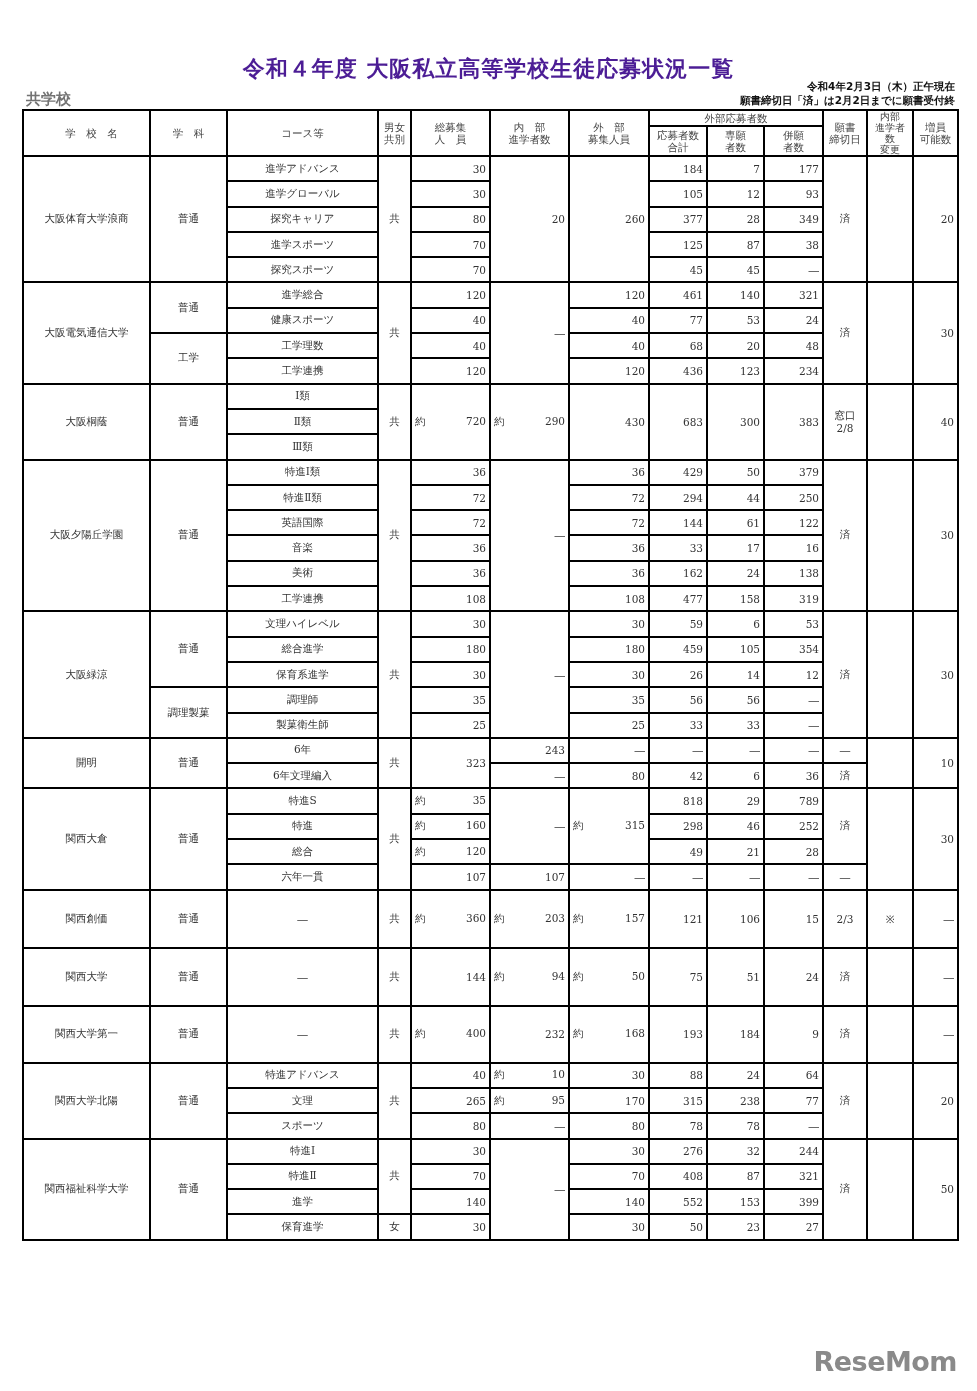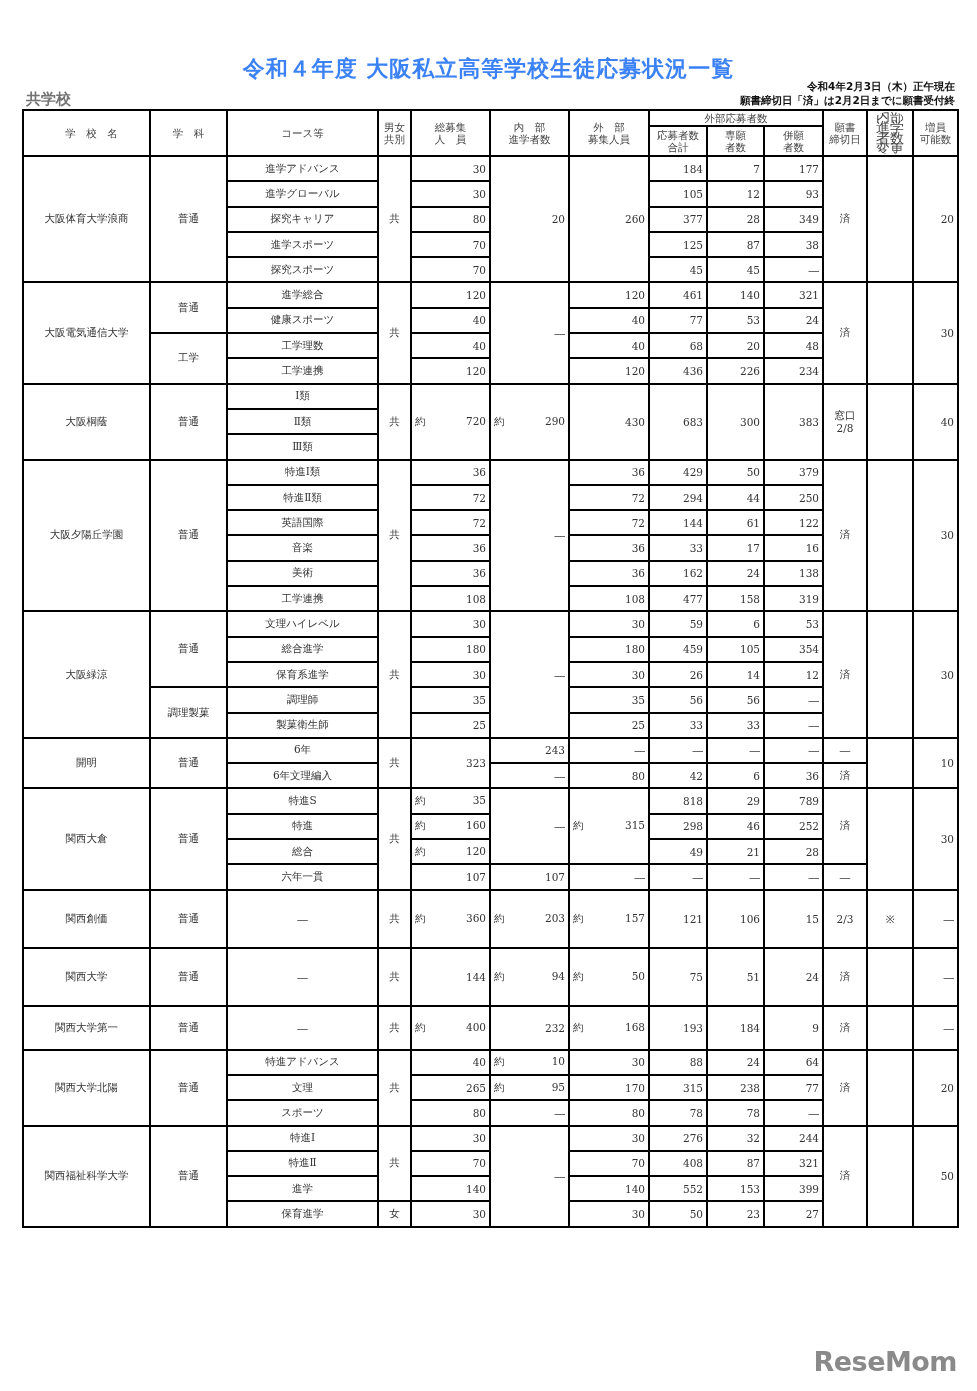--- a/index.html
+++ b/index.html
@@ -1,17 +1,17 @@
 <!DOCTYPE html>
 <html><head>
 <meta charset="utf-8">
 <style>
   html,body{margin:0;padding:0;background:#fff;}
   body{width:977px;height:1391px;position:relative;overflow:hidden;font-family:"DejaVu Serif","Liberation Serif",serif;color:#222;}
-  .title{position:absolute;left:0;right:0;top:54px;text-align:center;font-family:"DejaVu Sans","Liberation Sans",sans-serif;font-size:22px;font-weight:bold;letter-spacing:1px;color:#3b82f6;}
+  .title{position:absolute;left:0;right:0;top:54px;text-align:center;font-family:"DejaVu Sans","Liberation Sans",sans-serif;font-size:22px;font-weight:bold;letter-spacing:1px;color:#4c1d95;}
   .subtitle{position:absolute;left:26px;top:90px;font-family:"DejaVu Sans","Liberation Sans",sans-serif;font-size:15px;font-weight:bold;color:#737373;}
   .note{position:absolute;right:22px;font-family:"DejaVu Sans","Liberation Sans",sans-serif;font-size:10.5px;font-weight:bold;color:#111;white-space:nowrap;}
   .note1{top:80px;} .note2{top:94px;}
   table{position:absolute;left:22px;top:109px;border-collapse:collapse;table-layout:fixed;width:935px;}
   td,th{border:2px solid #000;padding:0 3px;font-size:10.5px;font-weight:normal;color:#333;white-space:nowrap;overflow:hidden;}
   th{text-align:center;line-height:12px;color:#444;}
   td.c{text-align:center;}
   td.r{text-align:right;}
   td.ap{text-align:right;}
   td.ap .pre{float:left;}
@@ -51,21 +51,21 @@
 共別</th>
       <th rowspan="2" class="ml" style="white-space: pre-line;">総募集
 人　員</th>
       <th rowspan="2" class="ml" style="white-space: pre-line;">内　部
 進学者数</th>
       <th rowspan="2" class="ml" style="white-space: pre-line;">外　部
 募集人員</th>
       <th colspan="3" style="white-space: pre-line; border-radius: 7px;">外部応募者数</th>
       <th rowspan="2" class="ml" style="white-space: pre-line;">願書
 締切日</th>
-      <th rowspan="2" class="ml" style="font-size: 14px; line-height: 11px; white-space: pre-line; border-radius: 21px;">内部
+      <th rowspan="2" class="ml" style="font-size: 10px; line-height: 11px; white-space: pre-line;">内部
 進学者数
 変更</th>
       <th rowspan="2" class="ml" style="white-space: pre-line; margin-top: 35px;">増員
 可能数</th>
     </tr>
     <tr style="height:26px">
       <th class="ml" style="white-space: pre-line; margin-top: 48px;">応募者数
 合計</th>
       <th class="ml" style="white-space: pre-line;">専願
 者数</th>
@@ -147,21 +147,21 @@
         <td class="r">40</td>
         <td class="r">68</td>
         <td class="r">20</td>
         <td class="r">48</td>
       </tr>
       <tr class="body">
         <td class="c">工学連携</td>
         <td class="r">120</td>
         <td class="r">120</td>
         <td class="r">436</td>
-        <td class="r">226</td>
+        <td class="r">123</td>
         <td class="r">234</td>
       </tr>
       <tr class="body">
         <td class="c" rowspan="3">大阪桐蔭</td>
         <td class="c" rowspan="3">普通</td>
         <td class="c">Ⅰ類</td>
         <td class="c" rowspan="3">共</td>
         <td class="ap" rowspan="3"><span class="pre">約</span><span>720</span></td>
         <td class="ap" rowspan="3"><span class="pre">約</span><span>290</span></td>
         <td class="r" rowspan="3">430</td>
@@ -368,21 +368,21 @@
         <td class="r">144</td>
         <td class="ap"><span class="pre">約</span><span>94</span></td>
         <td class="ap"><span class="pre">約</span><span>50</span></td>
         <td class="r">75</td>
         <td class="r">51</td>
         <td class="r">24</td>
         <td class="c">済</td>
         <td class="c"></td>
         <td class="r">―</td>
       </tr>
-      <tr class="body" style="height: 44px;">
+      <tr class="body" style="height: 57px;">
         <td class="c">関西大学第一</td>
         <td class="c">普通</td>
         <td class="c">―</td>
         <td class="c">共</td>
         <td class="ap"><span class="pre">約</span><span>400</span></td>
         <td class="r">232</td>
         <td class="ap"><span class="pre">約</span><span>168</span></td>
         <td class="r">193</td>
         <td class="r">184</td>
         <td class="r">9</td>

